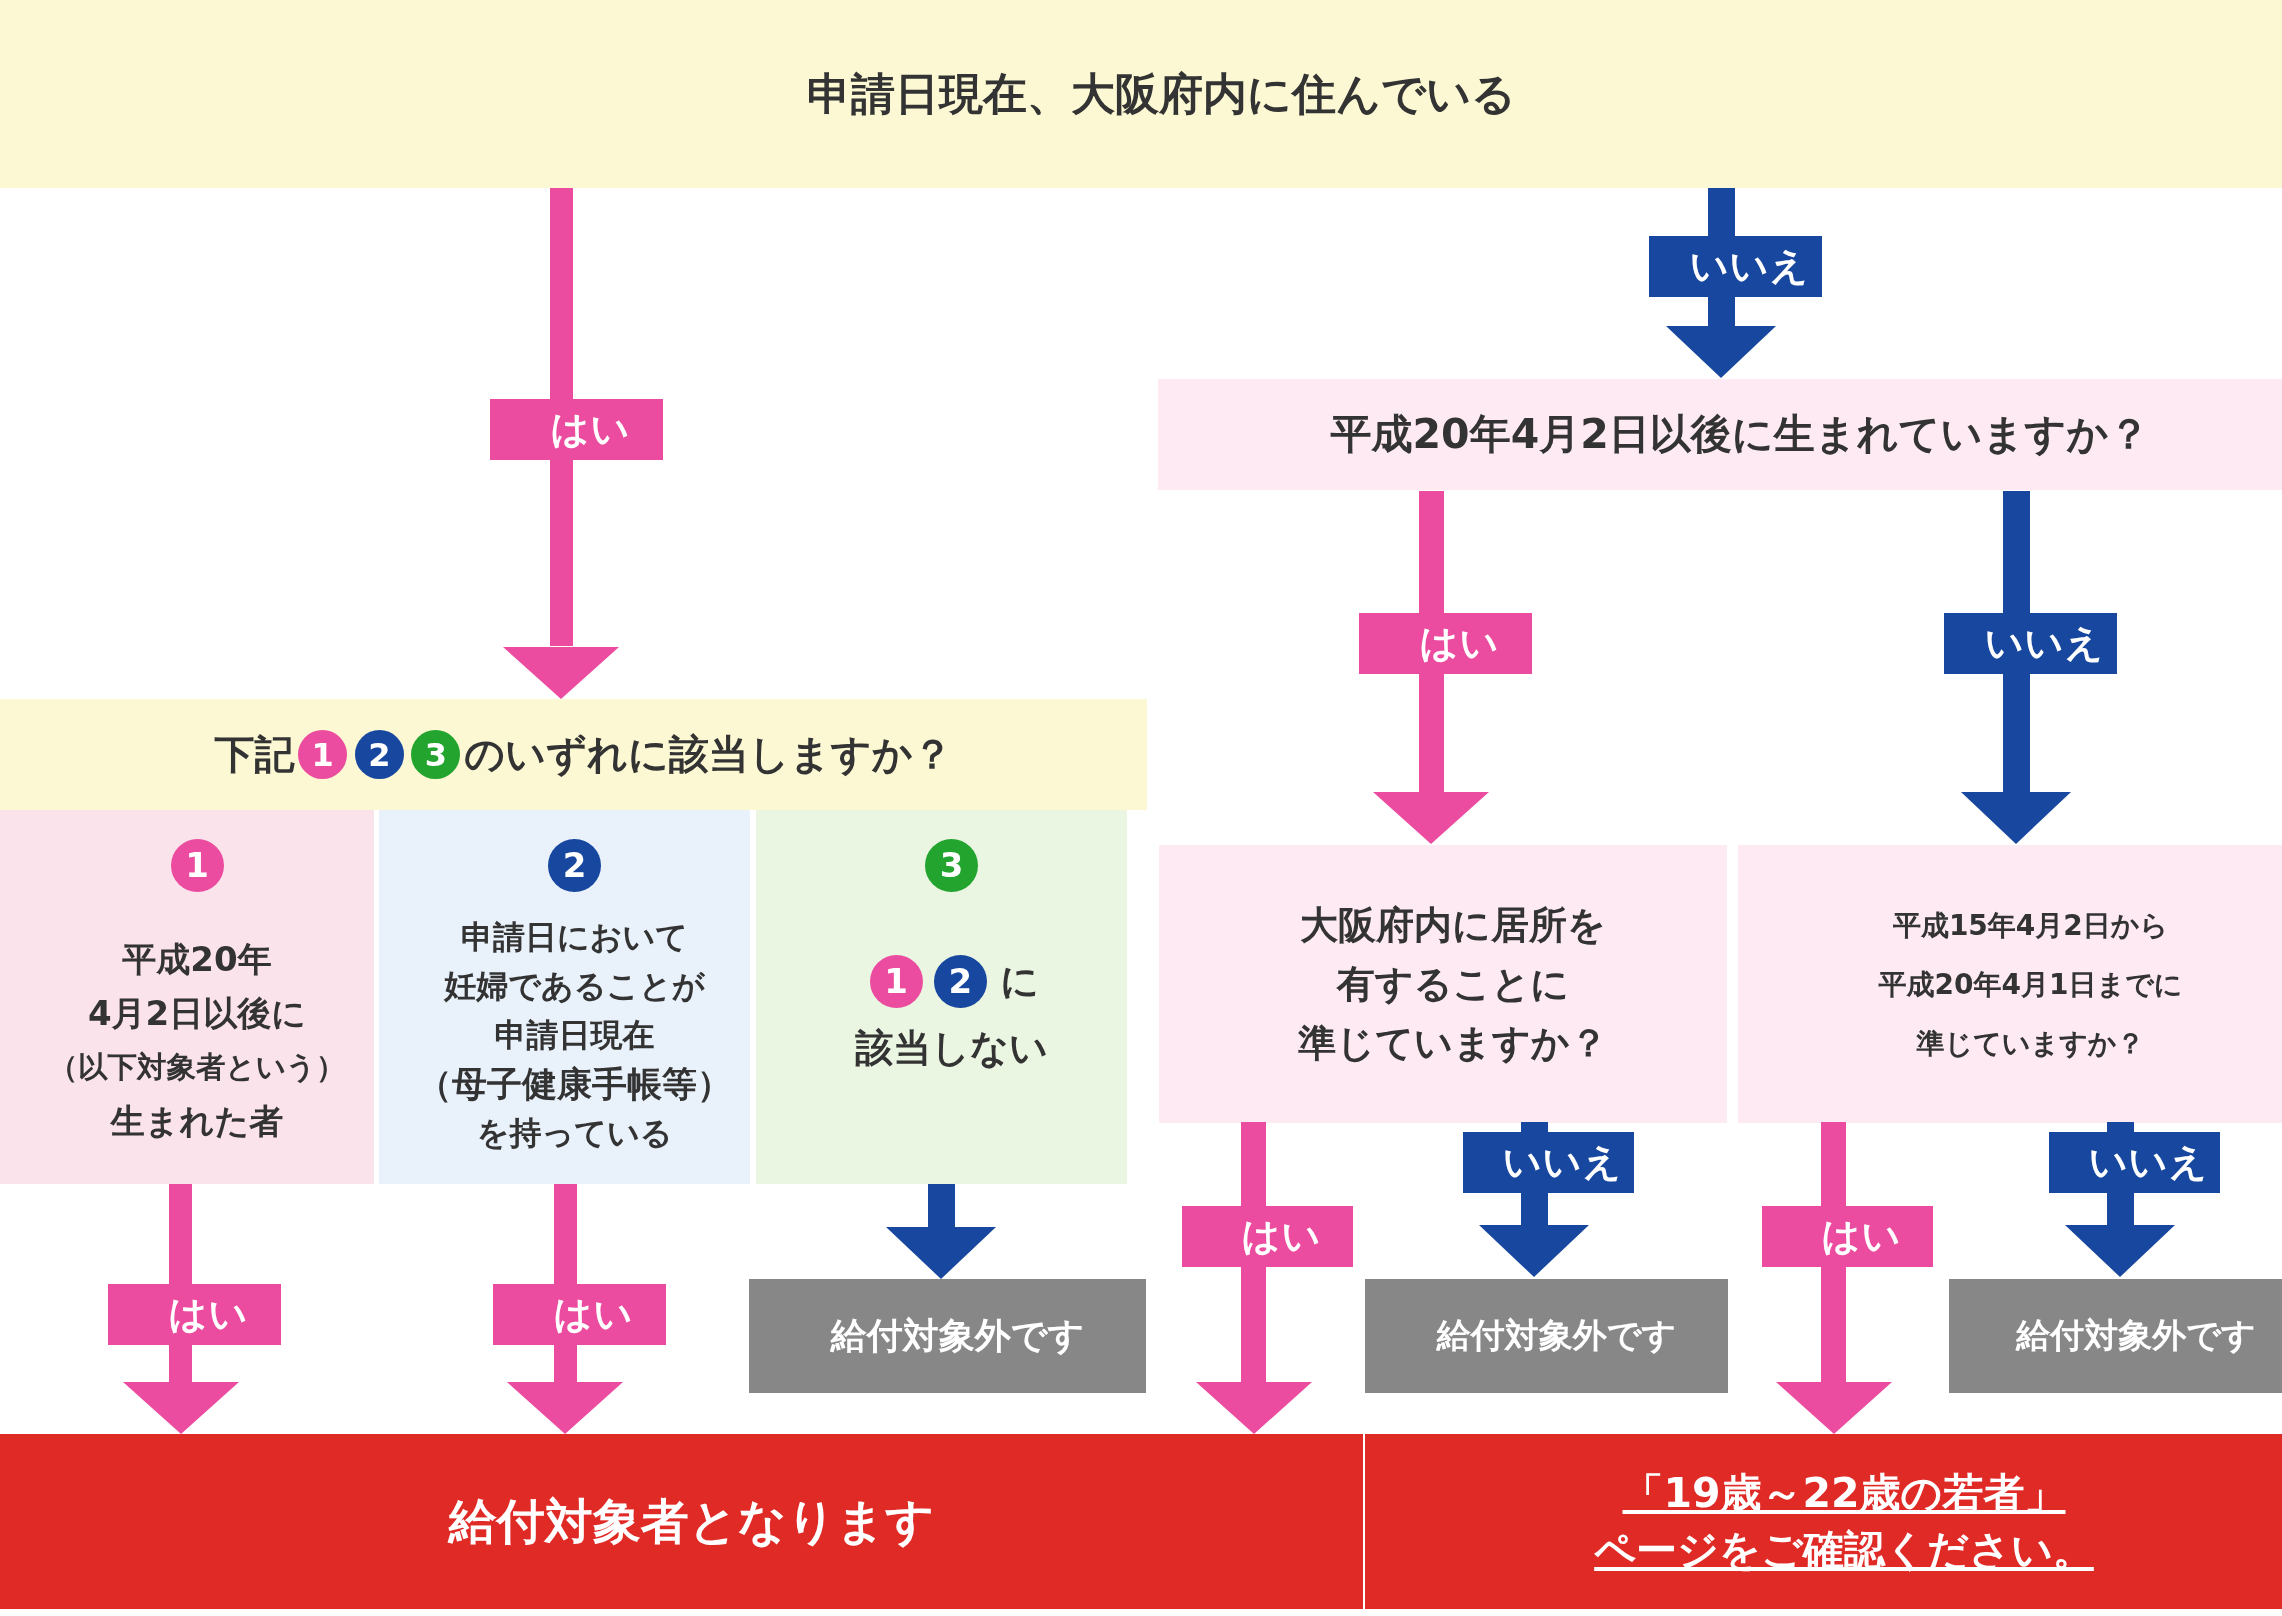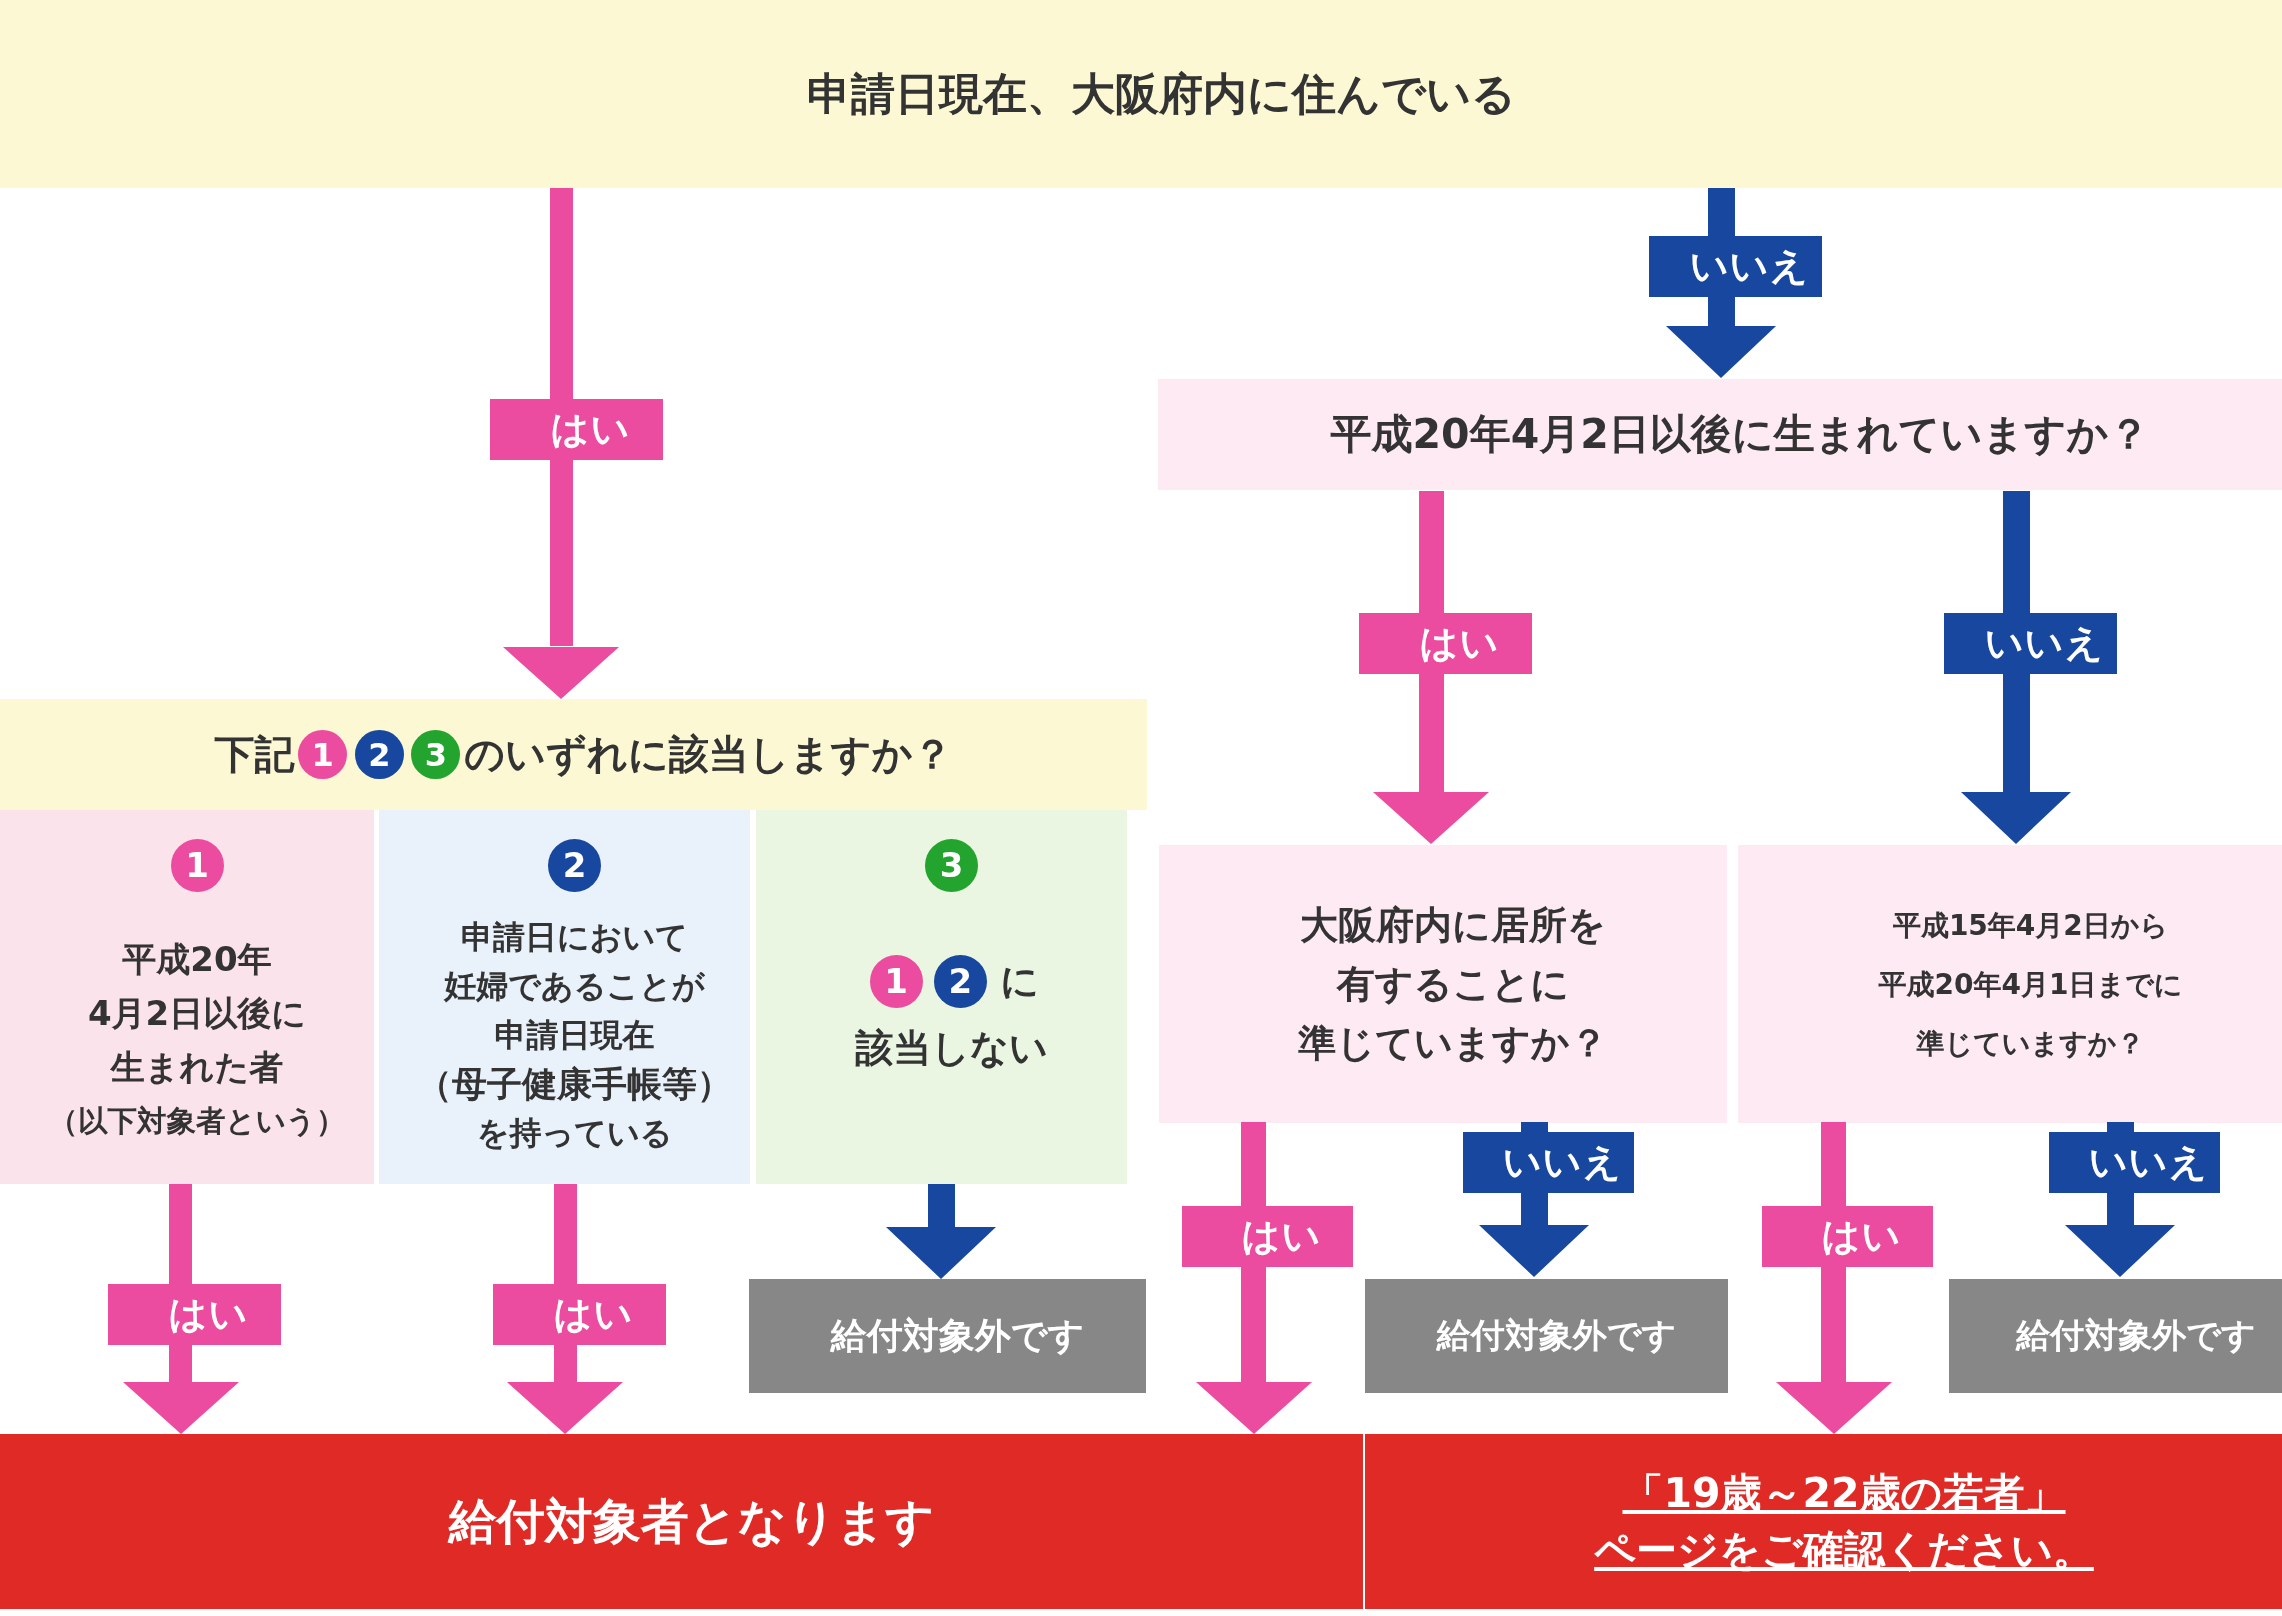--- a/index.html
+++ b/index.html
@@ -90,22 +90,22 @@
     <span>のいずれに該当しますか？</span>
   </div>
 
   <div class="qbox" style="left:0;top:810px;width:374px;height:374px;background:#fbe3ec;justify-content:flex-start;padding-top:28.5px;box-sizing:border-box;font-size:34px;line-height:54px;">
     <span class="circle c-pink" style="width:53px;height:53px;font-size:34px;">
       <span>1</span>
     </span>
     <div style="margin-top:40px;">
       <span class="line">平成20年</span>
       <span class="line">4月2日以後に</span>
+      <span class="line" style="font-size:29.5px;">（以下対象者という）</span>
       <span class="line">生まれた者</span>
-      <span class="line" style="font-size:29.5px;">（以下対象者という）</span>
     </div>
   </div>
 
   <div class="qbox" style="left:379px;top:810px;width:371px;height:374px;background:#e9f1fb;justify-content:flex-start;padding-top:28.5px;box-sizing:border-box;font-size:32px;line-height:49px;">
     <span class="circle c-blue" style="width:53px;height:53px;font-size:34px;">
       <span>2</span>
     </span>
     <div style="margin-top:21px;">
       <span class="line">申請日において</span>
       <span class="line">妊婦であることが</span>

